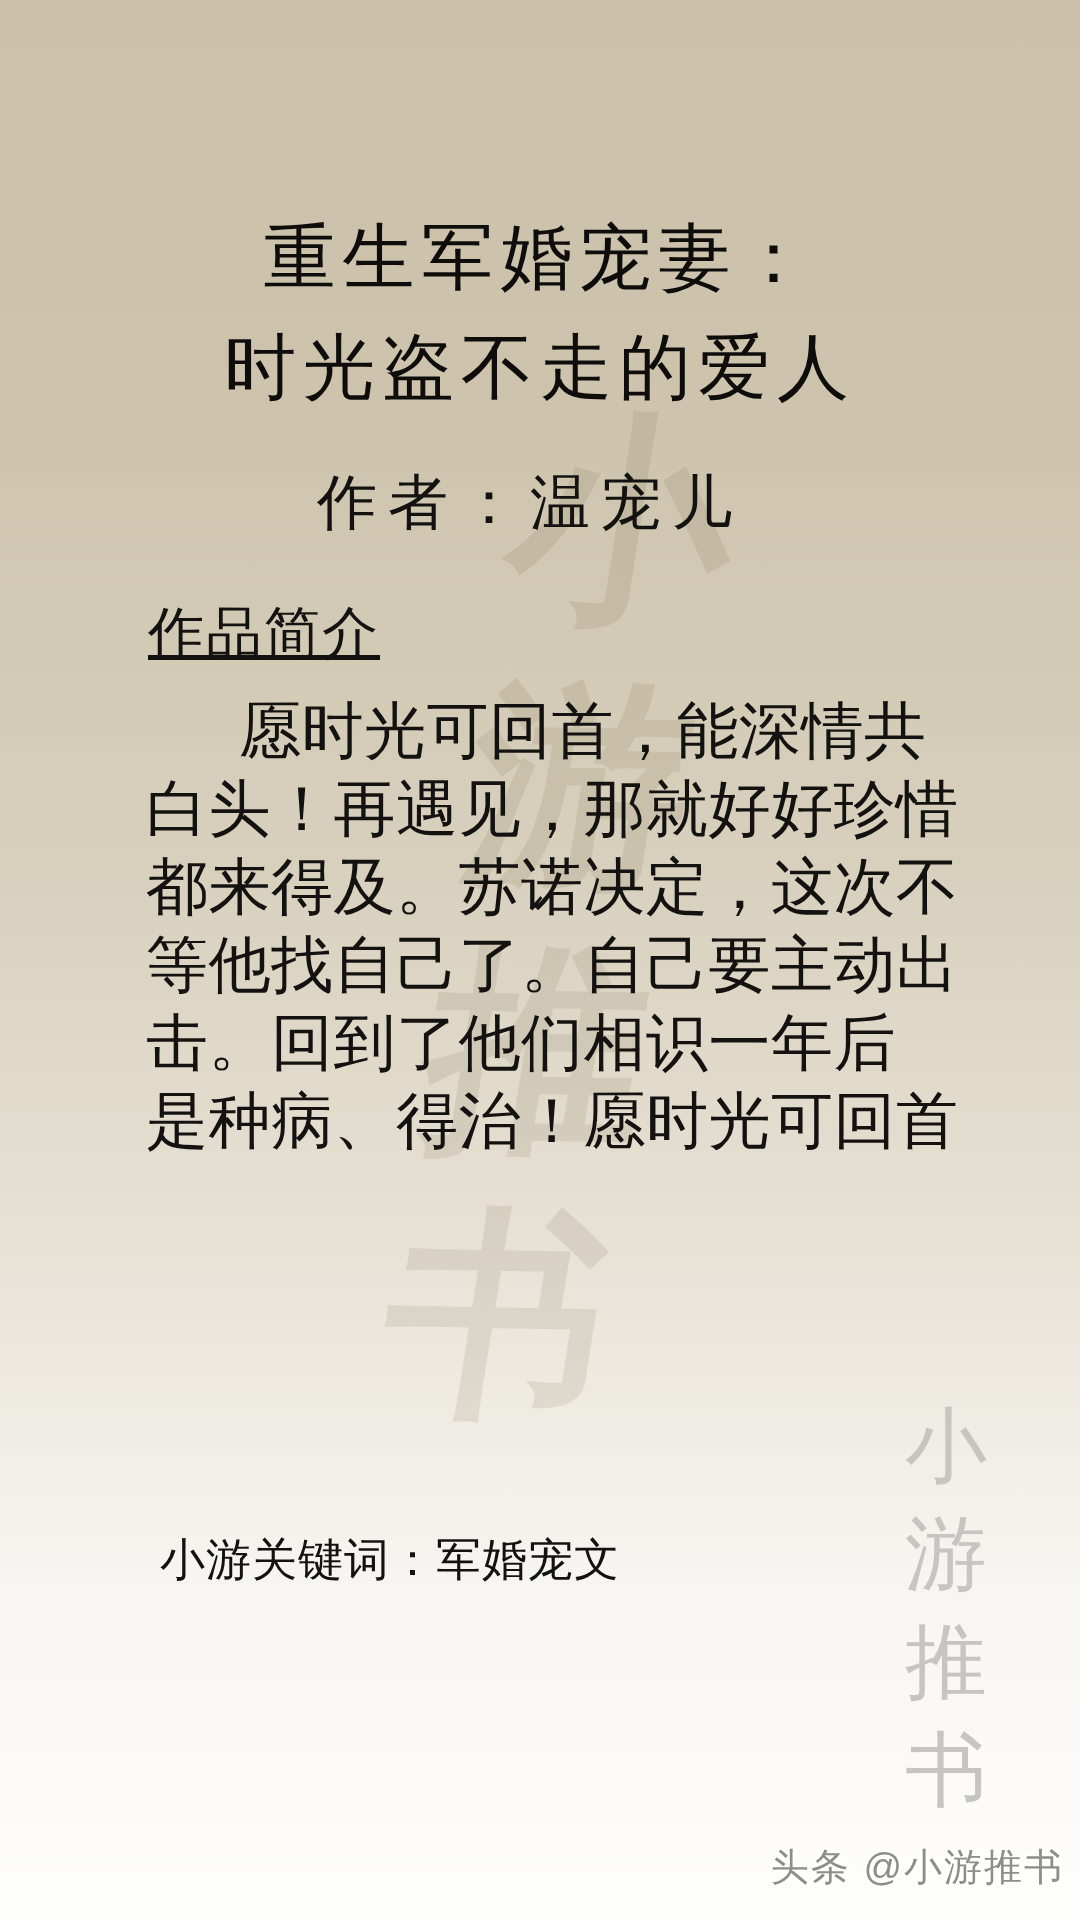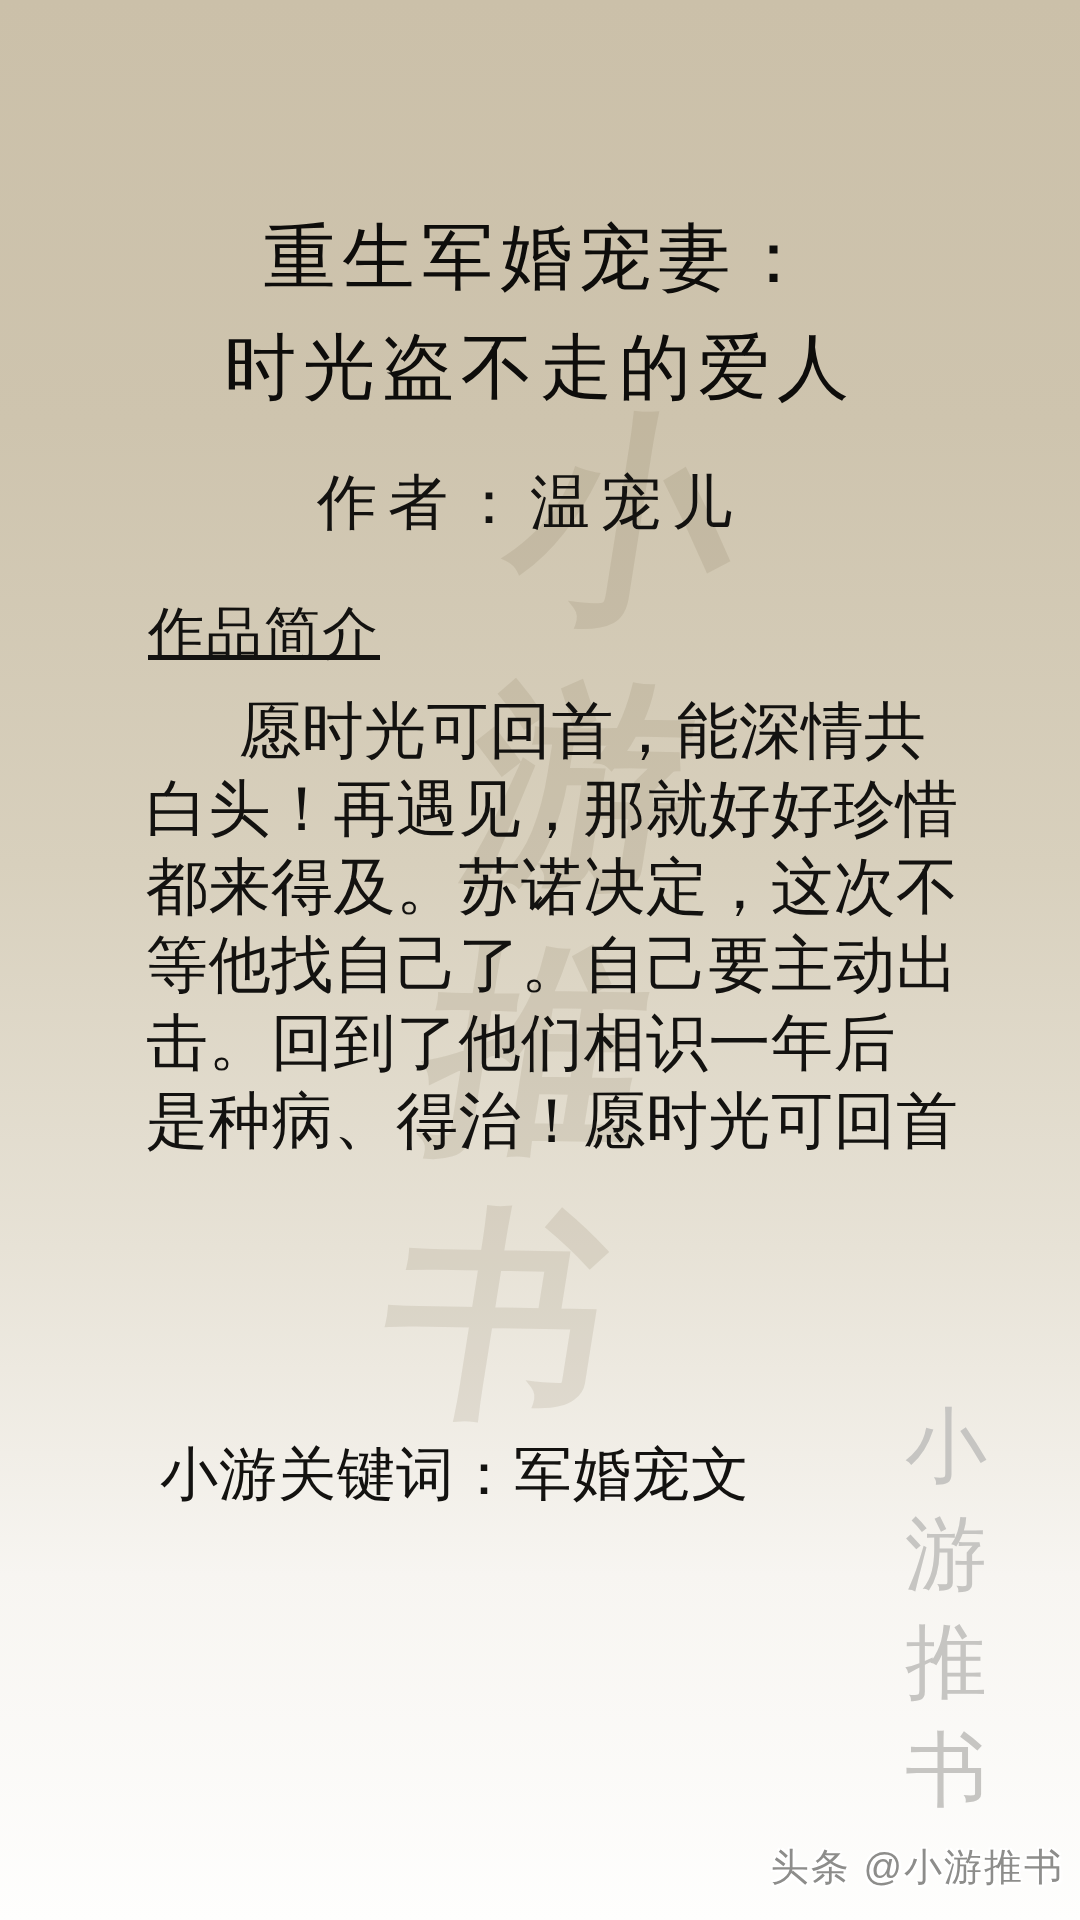--- a/index.html
+++ b/index.html
@@ -52,22 +52,22 @@
   
   .synopsis{
     position:absolute;left:146px;top:692px;width:880px;
     font-size:62px;font-weight:500;line-height:78px;
     letter-spacing:0.5px;
   }
   .synopsis .line{white-space:nowrap;}
   .synopsis .line:first-child{padding-left:93px;}
   
   .keyword{
-    position:absolute;left:160px;top:1438px;
-    font-size:58px;font-weight:500;line-height:72px;
+    position:absolute;left:160px;top:1524px;
+    font-size:45px;font-weight:500;line-height:72px;
     letter-spacing:1px;
   }
   
   .side-watermark{
     position:absolute;left:898px;top:1392px;width:96px;
     font-size:82px;line-height:108px;font-weight:500;
     text-align:center;
     pointer-events:none;
     user-select:none;
   }

